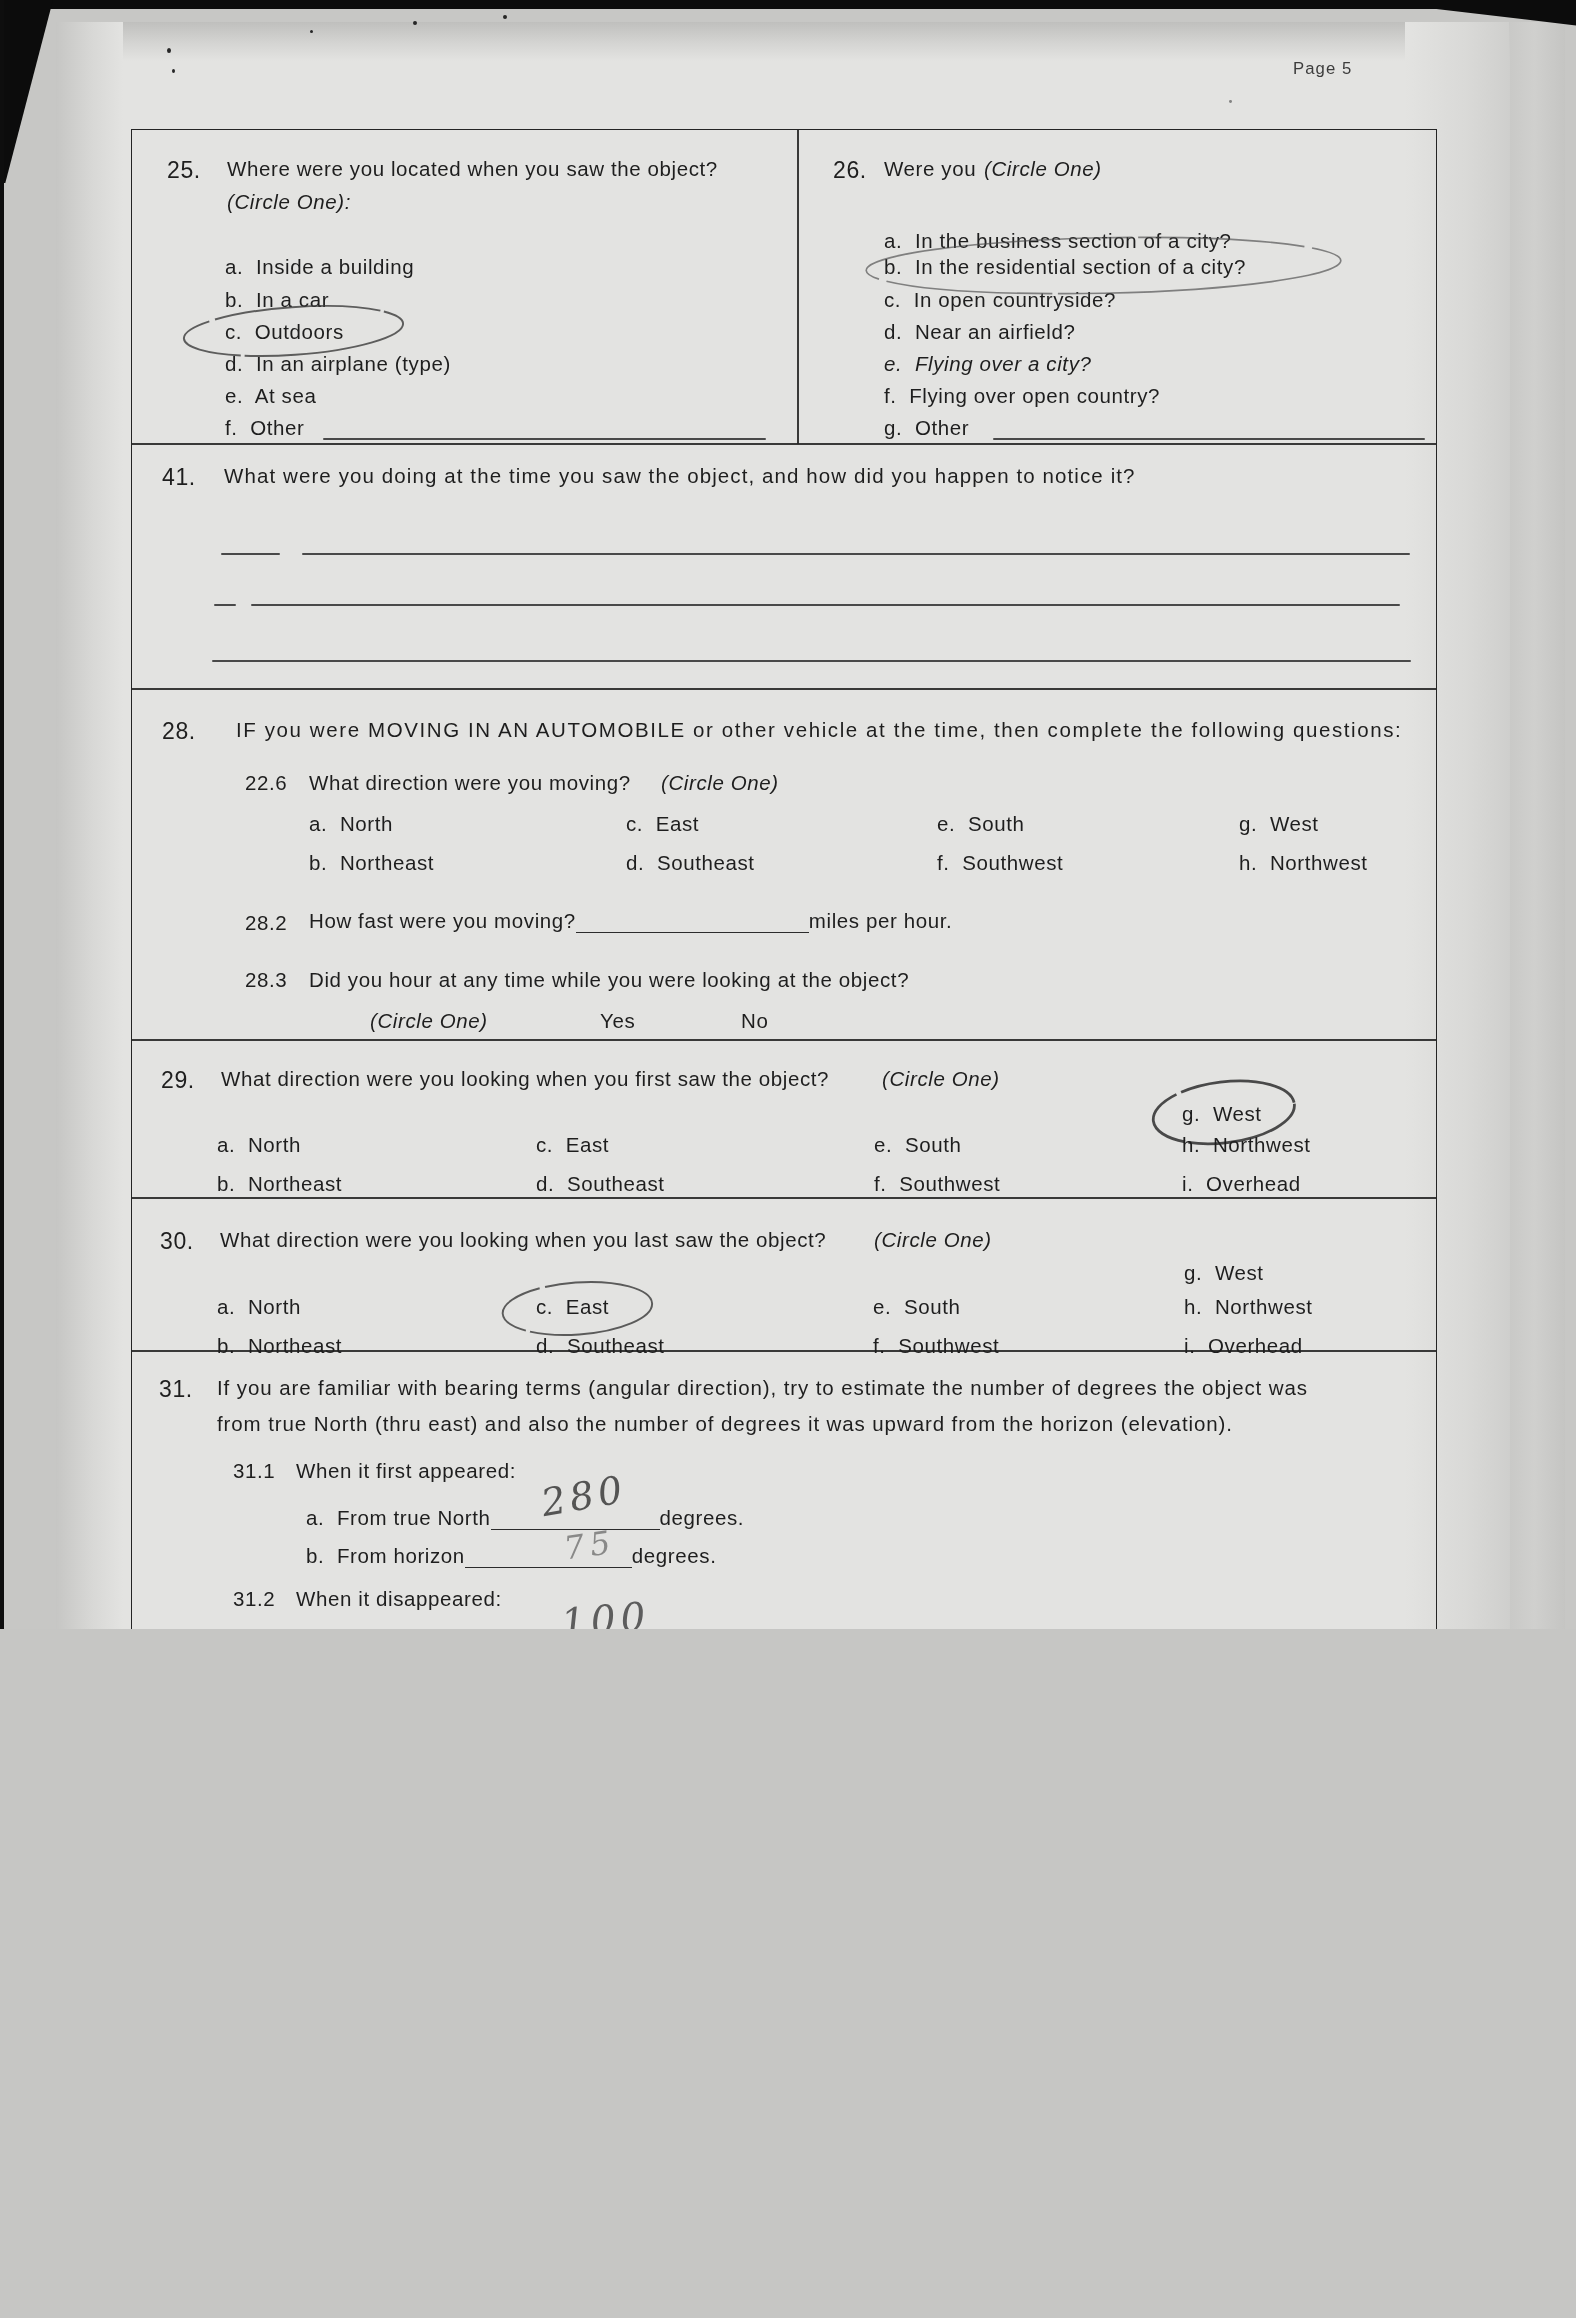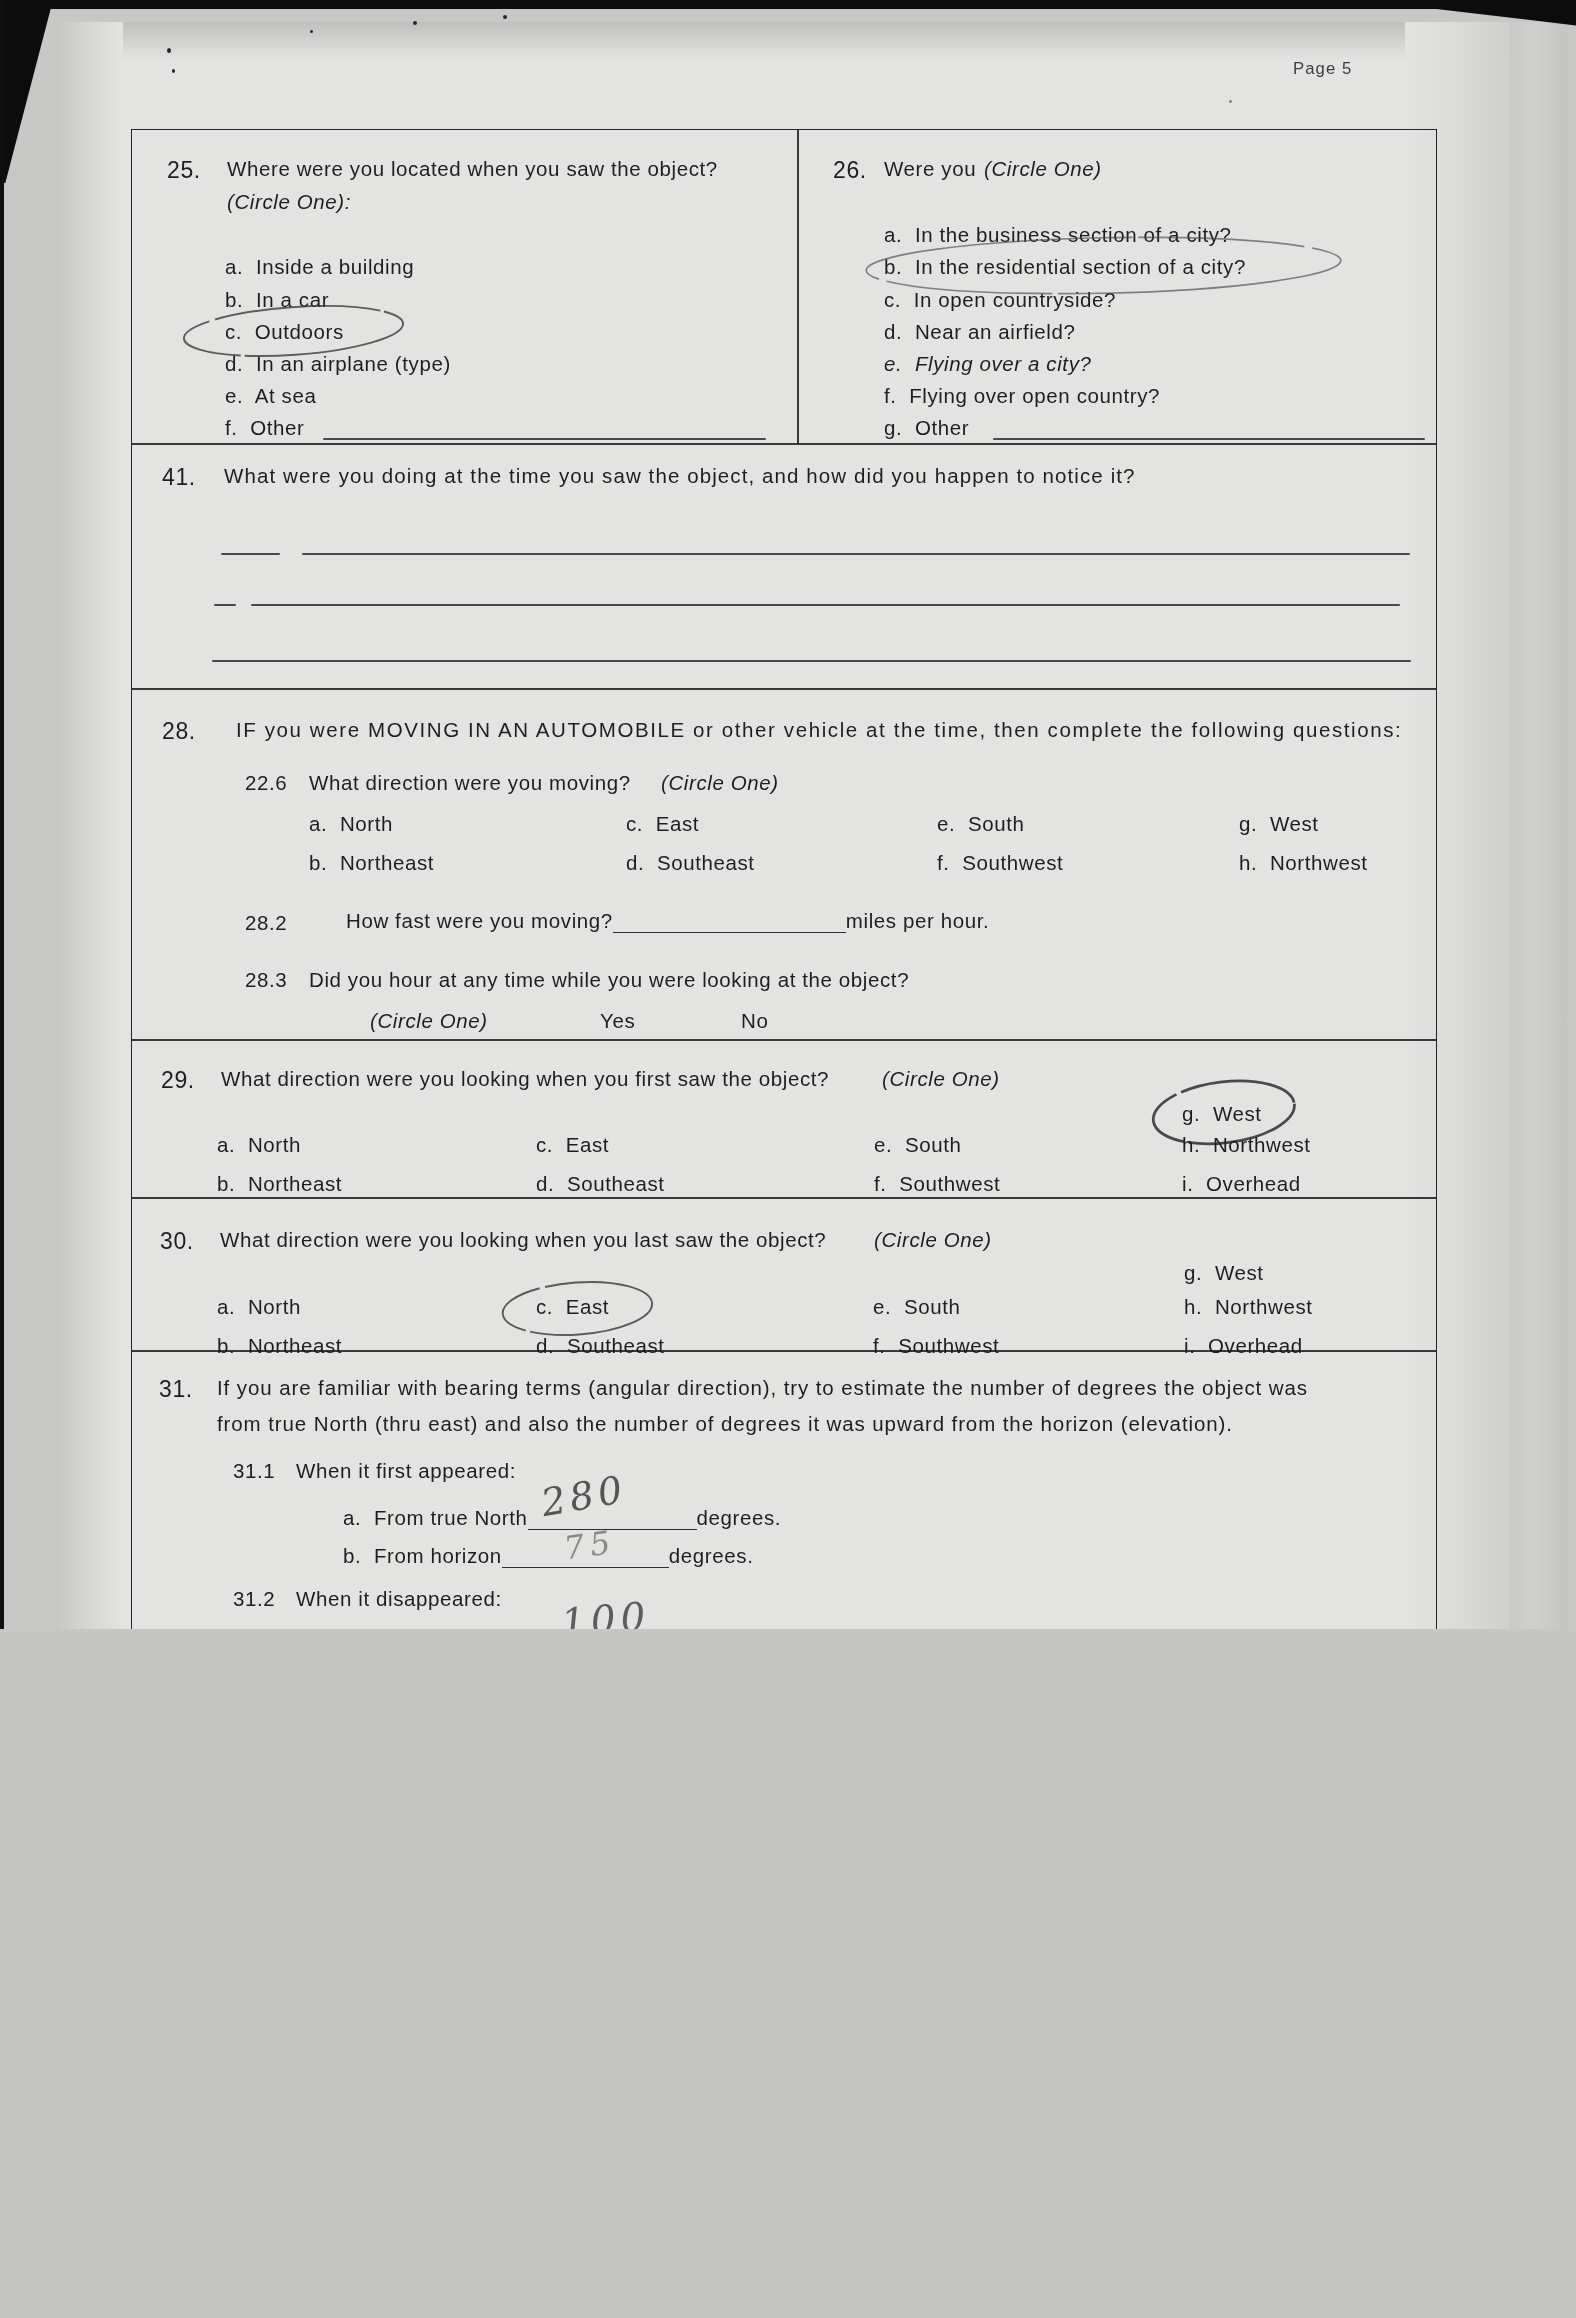--- a/index.html
+++ b/index.html
@@ -31,21 +31,21 @@
   
   .scan{position:absolute;left:0;top:0;width:1577px;height:2319px;filter:blur(0.2px);}
   .form-box{position:absolute;left:131px;top:129px;width:1306px;height:1579px;
      border:1.7px solid #242424;box-sizing:border-box;}
   .hdiv{position:absolute;left:131px;width:1306px;height:1.7px;background:#262626;opacity:.9;}
   .vdiv{position:absolute;width:1.7px;background:#262626;opacity:.9;}
   .t{position:absolute;font-size:20.5px;line-height:1.2;color:#1e1e1e;letter-spacing:0.6px;white-space:pre;}
   .qnum{font-size:23px;}
   .it{font-style:italic;}
   .rule{position:absolute;height:1.7px;background:#2e2e2e;opacity:.85;border-radius:1.1px;}
-  .fillrow{position:absolute;display:flex;align-items:flex-start;margin-left:37px;}
+  .fillrow{position:absolute;display:flex;align-items:flex-start;}
   .fillrow .lbl{font-size:20.5px;color:#1e1e1e;letter-spacing:0.6px;white-space:pre;line-height:1.2;}
   .blank{border-bottom:1.7px solid #2c2c2c;height:23px;}
   .hand{position:absolute;font-family:"DejaVu Serif",serif;font-style:italic;color:#303030;white-space:pre;}
   .circle-mark{position:absolute;overflow:visible;}
   .pgnum{position:absolute;font-size:16.7px;color:#3c3c3c;letter-spacing:1.1px;}
 </style>
 </head>
 <body>
 
 <div class="page">
@@ -101,21 +101,21 @@
       <div class="rule" style="left:323px;top:438px;width:443px;"></div>
       <svg class="circle-mark" style="left:177px;top:303px;width:233px;height:56px;" viewBox="0 0 420 100">
         <ellipse cx="210" cy="50" rx="198" ry="43" transform="rotate(-4 210 50)" fill="none" stroke="#3b3b3b" stroke-width="3.5" stroke-dasharray="300 7 170 10" opacity="0.8"></ellipse>
       </svg>
     </div>
 
     <div>
       <span class="t qnum" style="left:833px;top:157px;">26.</span>
       <span class="t" style="left:884px;top:157px;">Were you</span>
       <span class="t it" style="left:984px;top:157px;">(Circle One)</span>
-      <span class="t" style="left:884px;top:223px;">a.  In the business section of a city?</span>
+      <span class="t" style="left:884px;top:229px;">a.  In the business section of a city?</span>
       <span class="t" style="left:884px;top:255px;">b.  In the residential section of a city?</span>
       <span class="t" style="left:884px;top:288px;">c.  In open countryside?</span>
       <span class="t" style="left:884px;top:320px;">d.  Near an airfield?</span>
       <span class="t" style="left:884px;top:352px;font-style:italic;">e.  Flying over a city?</span>
       <span class="t" style="left:884px;top:384px;">f.  Flying over open country?</span>
       <span class="t" style="left:884px;top:416px;">g.  Other</span>
       <div class="rule" style="left:993px;top:438px;width:432px;"></div>
       <svg class="circle-mark" style="left:859px;top:235px;width:489px;height:61px;" viewBox="0 0 880 110">
         <ellipse cx="440" cy="55" rx="428" ry="50" transform="rotate(-1.2 440 55)" fill="none" stroke="#4a4a4a" stroke-width="3" stroke-dasharray="520 10 300 14" opacity="0.65"></ellipse>
       </svg>

